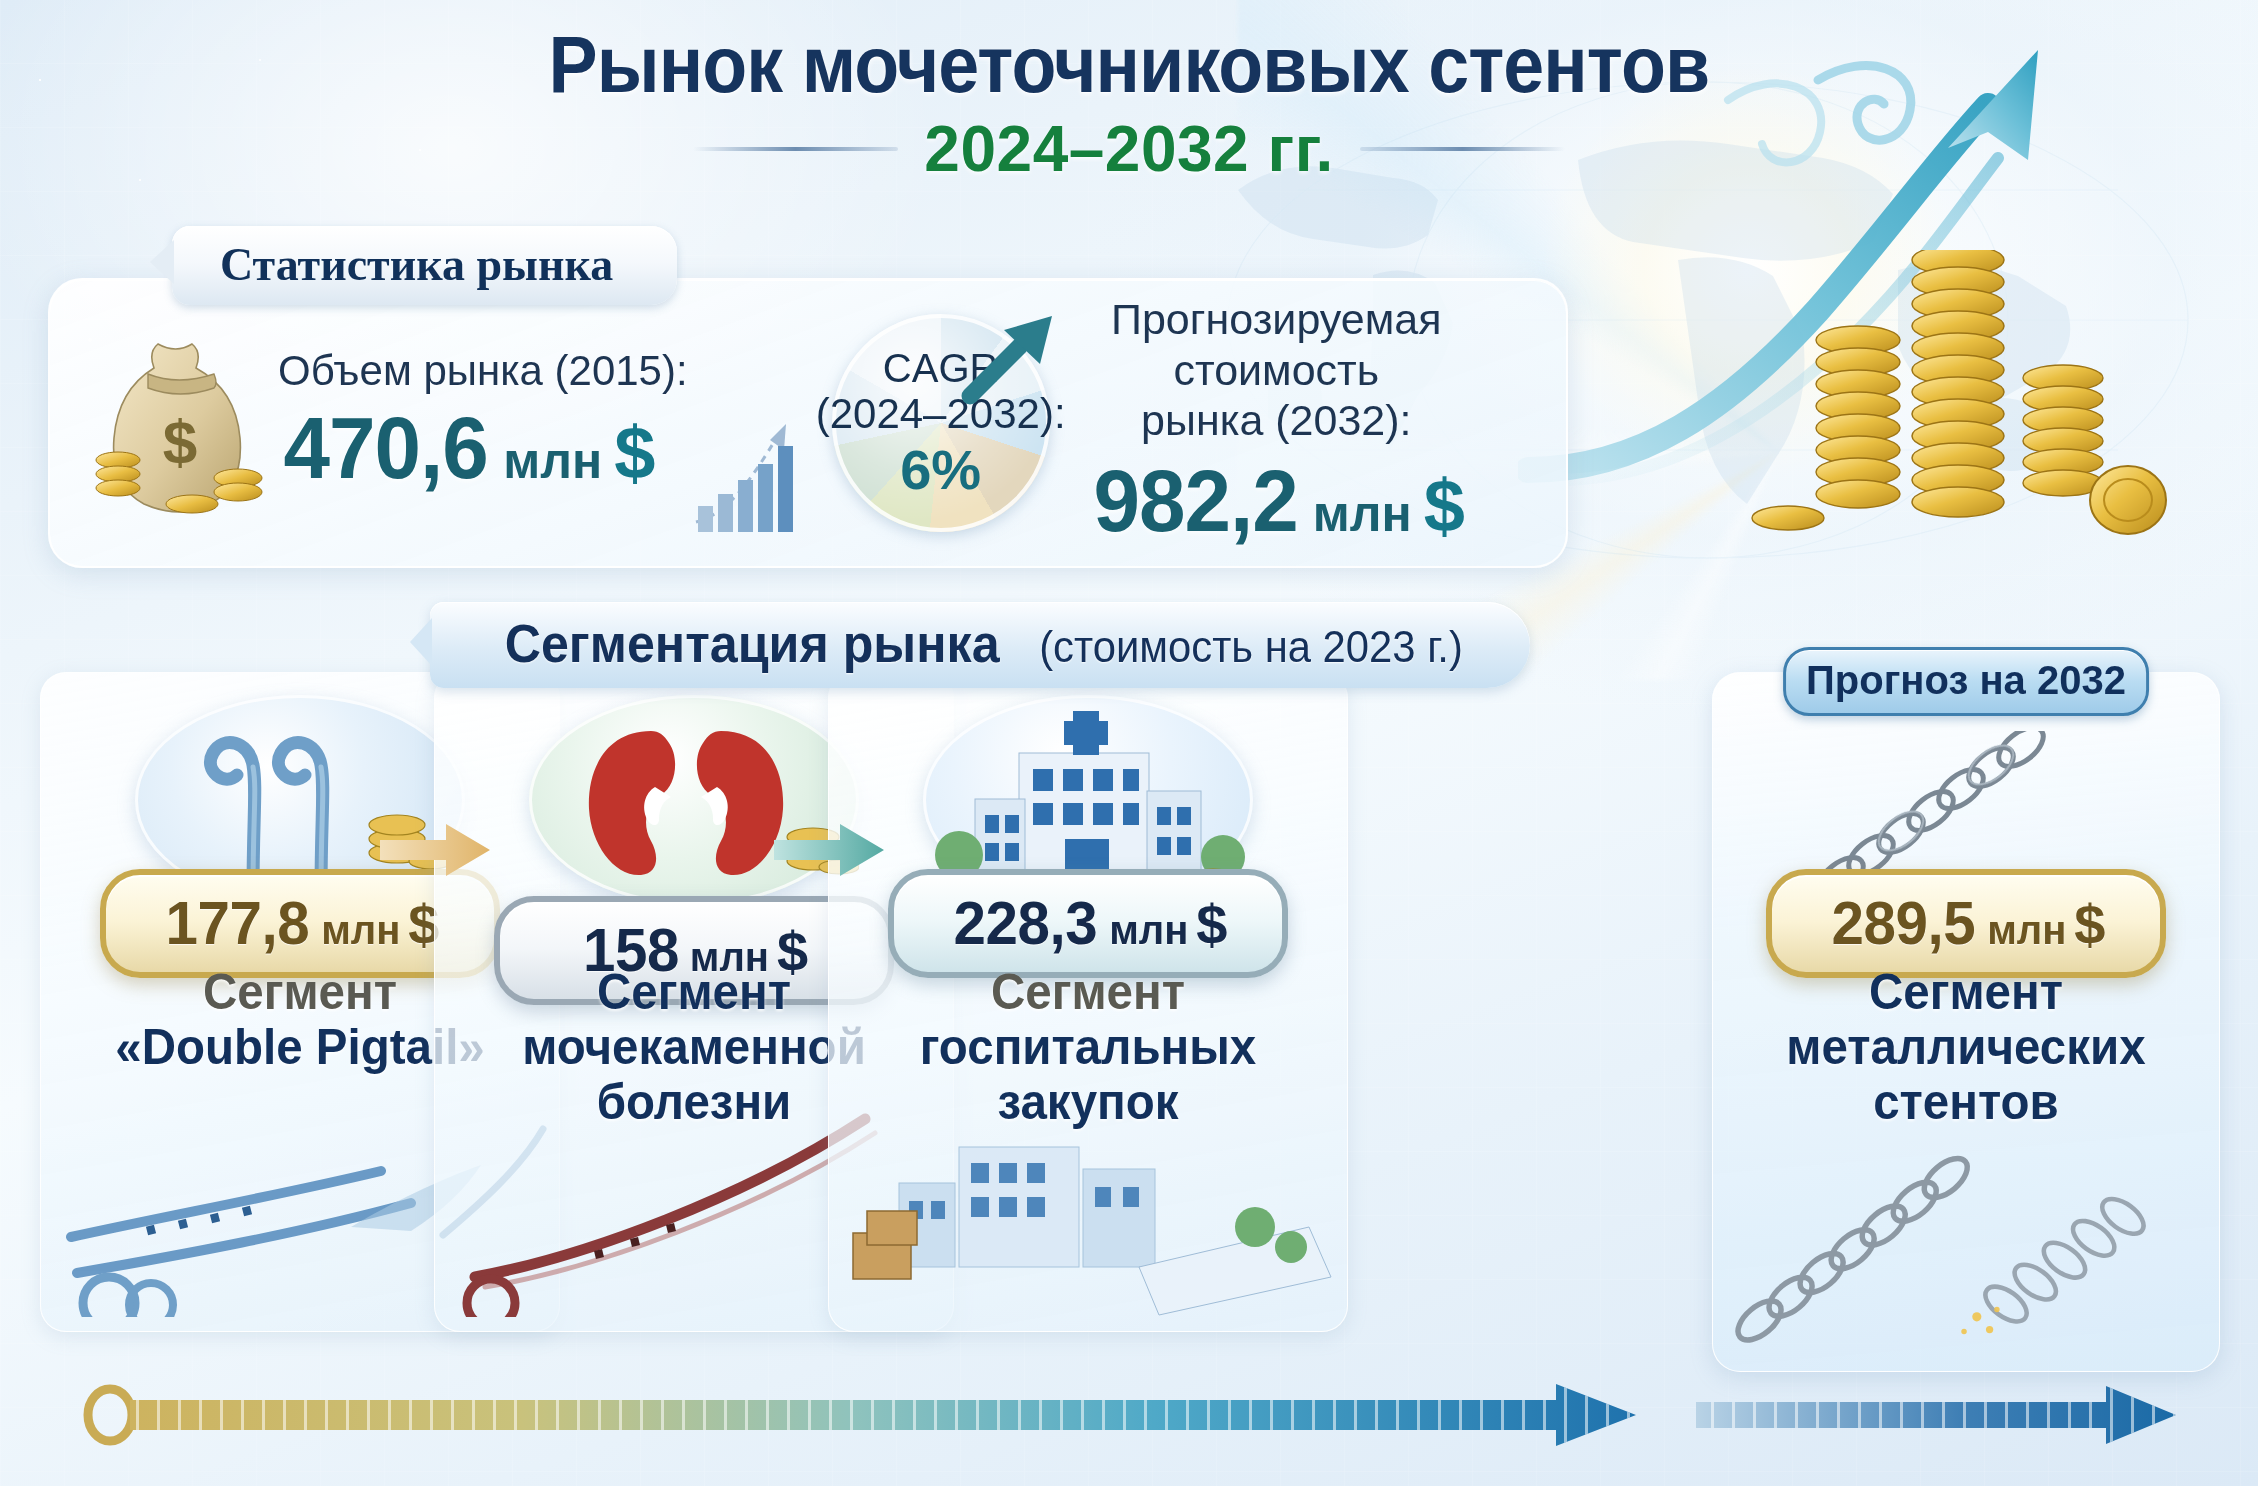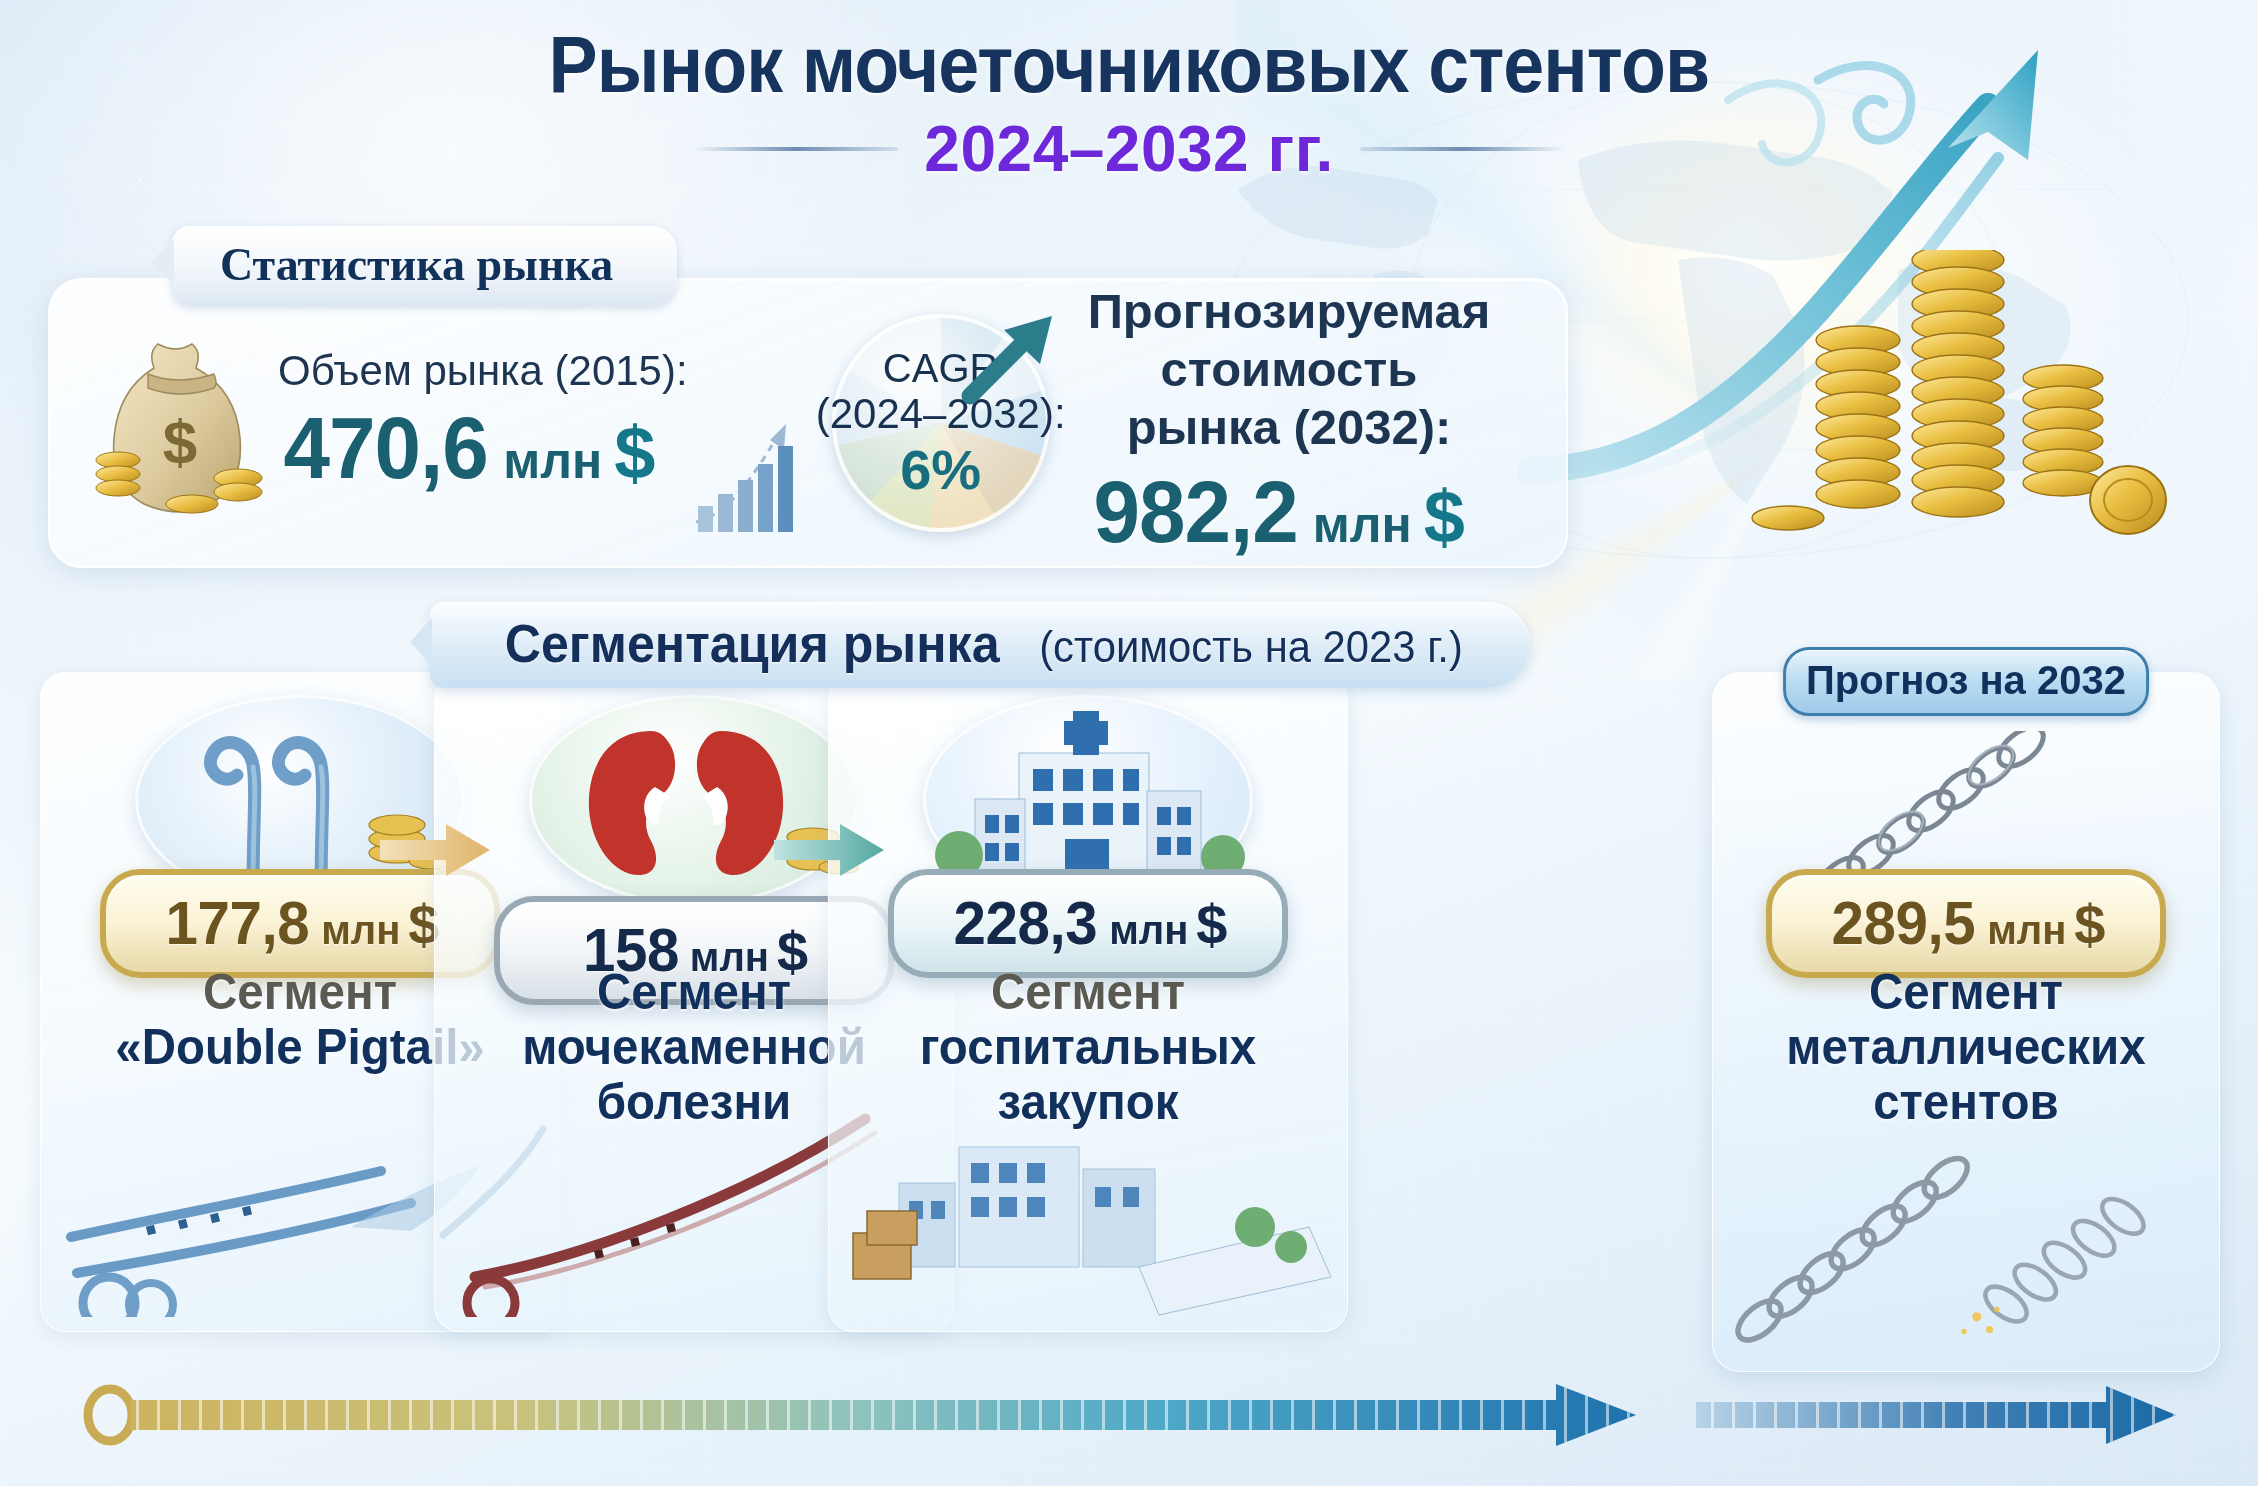--- a/index.html
+++ b/index.html
@@ -69,21 +69,21 @@
     text-shadow: 0 2px 5px rgba(255,255,255,.9), 0 1px 0 rgba(255,255,255,.7);
     line-height: 1.02;
   }
   .subtitle-row {
     display: flex; align-items: center; justify-content: center;
     gap: 26px; margin-top: 6px;
   }
   .sub-rule { width: 205px; height: 4px; background: linear-gradient(90deg, rgba(60,100,150,0), #6d8db0, rgba(60,100,150,.15)); border-radius: 2px; }
   .sub-rule.right { background: linear-gradient(270deg, rgba(60,100,150,0), #6d8db0, rgba(60,100,150,.15)); }
   .subtitle {
-    font-weight: bold; font-size: 64px; color: #6d28d9;
+    font-weight: bold; font-size: 64px; color: #15803d;
     letter-spacing: .5px;
     text-shadow: 0 2px 4px rgba(255,255,255,.85);
   }
 
   
   .decor-arrow { position: absolute; right: 120px; top: 40px; width: 620px; height: 460px; z-index: 3; }
   .coins-stack { position: absolute; right: 70px; top: 250px; width: 480px; height: 300px; z-index: 4; }
 
   
   .stats-panel {
@@ -147,21 +147,21 @@
     content:""; position:absolute; inset:0; border-radius:50%;
     background: radial-gradient(circle at 38% 30%, rgba(255,255,255,.85) 0%, rgba(255,255,255,.25) 45%, rgba(255,255,255,0) 70%);
   }
   .cagr-txt { position: absolute; inset: 0; display: flex; flex-direction: column; align-items: center; justify-content: center; }
   .cagr-t1 { font-size: 40px; color: #17314f; line-height: 1; }
   .cagr-t2 { font-size: 42px; color: #17314f; line-height: 1.25; white-space: nowrap; }
   .cagr-t3 { font-weight: bold; font-size: 56px; color: #186e7f; line-height: 1; margin-top: 2px; }
   .cagr-arrow { position: absolute; right: -14px; top: -10px; width: 108px; height: 108px; }
 
   .stat-block-right { margin-left: 22px; }
-  .stat-label-r { font-size: 49px; color: #1e3552; line-height: 1.18; text-align: center; font-weight: bold; }
+  .stat-label-r { font-size: 43px; color: #1e3552; line-height: 1.18; text-align: center; }
   .stat-label-r .ln { display: block; }
   .stat-value-row.r { justify-content: flex-start; margin-top: 4px; }
 
   
   .seg-head {
     position: absolute; left: 430px; top: 602px;
     padding: 10px 56px 14px;
     border-radius: 14px 44px 44px 14px;
     background: linear-gradient(180deg, #fbfdff 0%, #dcebf7 55%, #c9e0f2 100%);
     box-shadow: 0 4px 12px rgba(110,150,185,.28), inset 0 1px 0 #fff;

